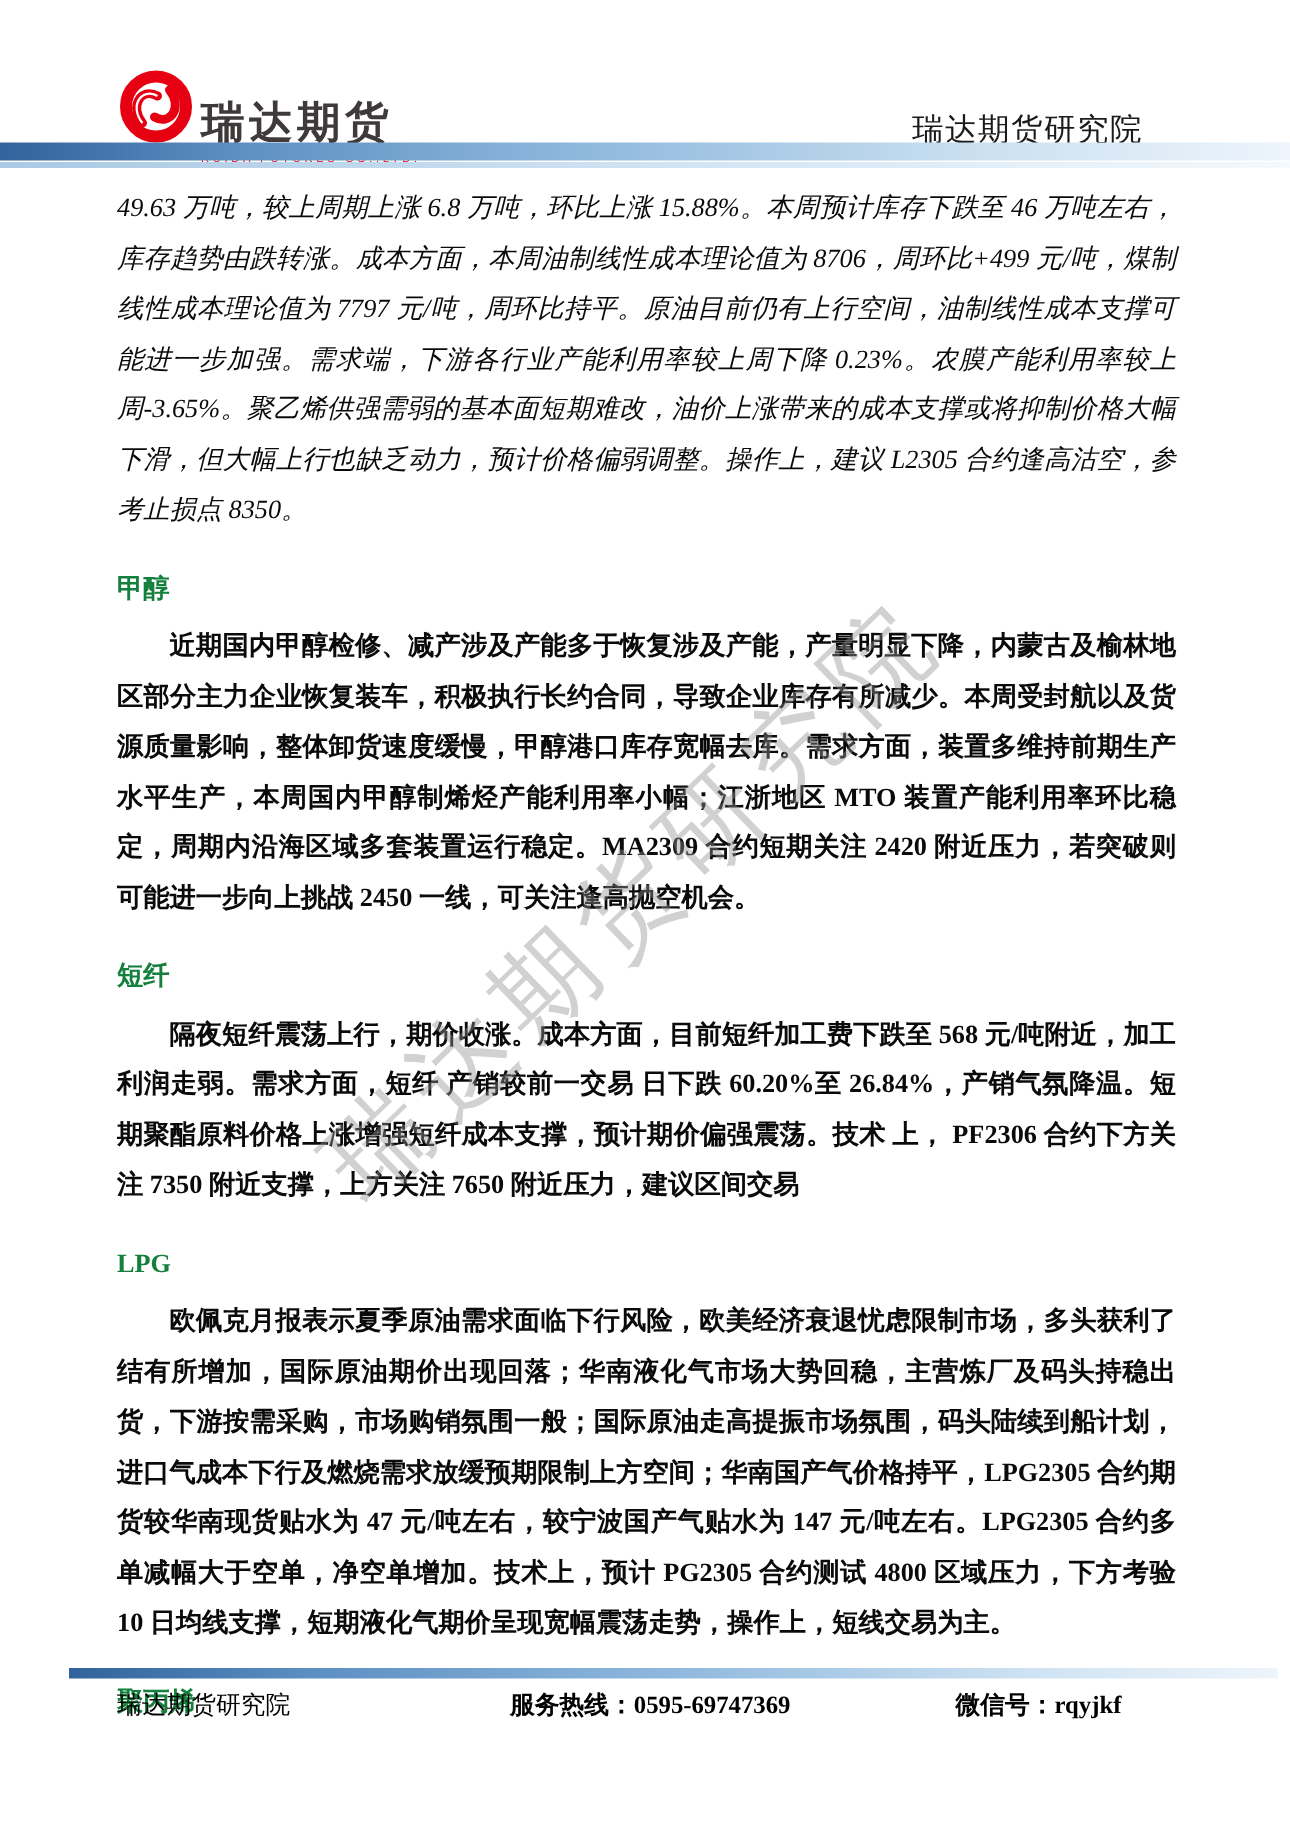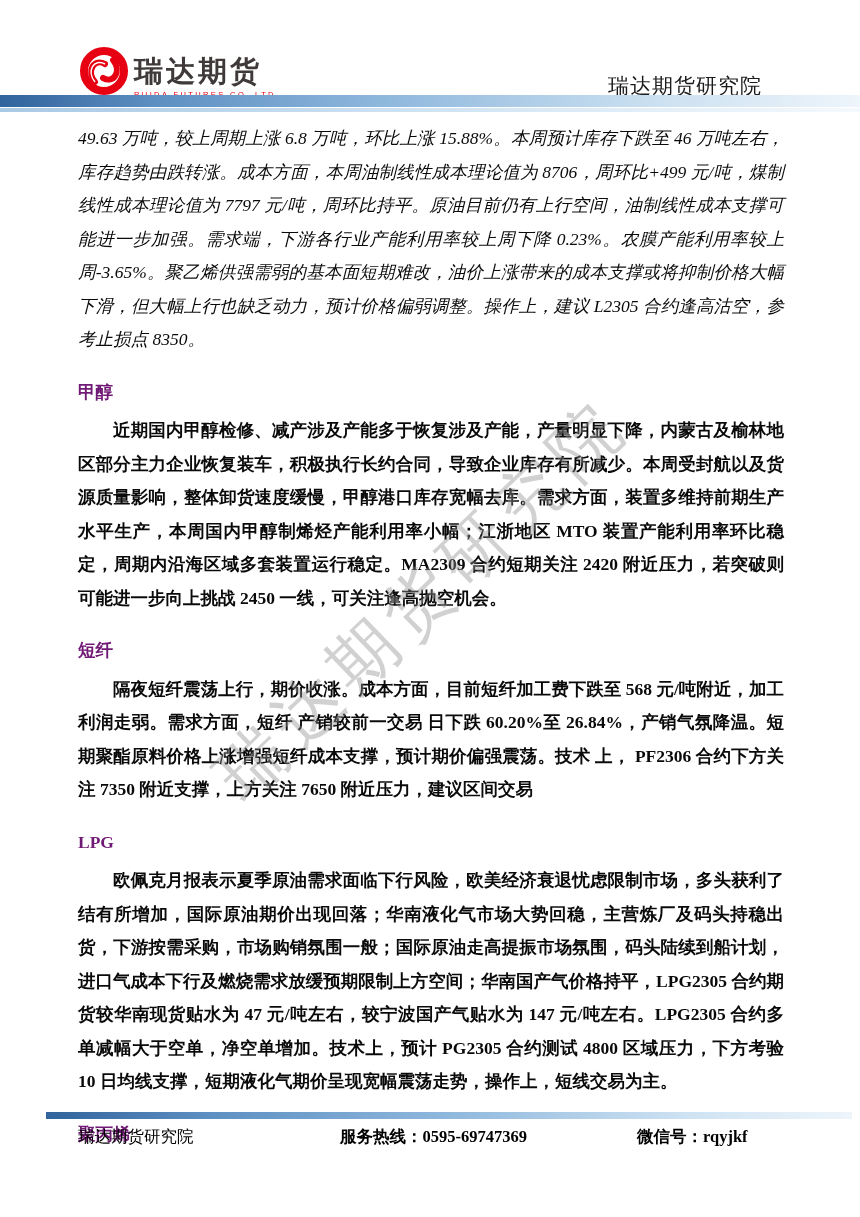--- a/index.html
+++ b/index.html
@@ -15,21 +15,21 @@
   }
 
   
   .header { position: absolute; top: 0; left: 0; width: 100%; height: 114px; }
   .logo-block { position: absolute; left: 78px; top: 45px; display: flex; align-items: flex-start; }
   .logo-icon { width: 52px; height: 52px; display: block; }
   .logo-text-block { margin-left: 4px; }
   .logo-name {
     font-family: "Liberation Sans", "DejaVu Sans", sans-serif;
     font-size: 29px; font-weight: bold; color: #3f3a39;
-    letter-spacing: 3px; line-height: 34px; margin-top: 9px;
+    letter-spacing: 3px; line-height: 34px; margin-top: 20px;
   }
   .logo-sub {
     font-family: "Liberation Sans", "DejaVu Sans", sans-serif;
     font-size: 7.5px; color: #e60012; letter-spacing: 2.4px; margin-top: 2px;
   }
   .institute-title {
     position: absolute; right: 98px; top: 72px;
     font-size: 21px; color: #1a1a1a; letter-spacing: 1px;
   }
   .header-bar {
@@ -43,21 +43,21 @@
 
   
   .content {
     position: absolute; left: 78px; top: 122px; width: 706px;
     font-size: 17.5px; line-height: 33.5px; color: #0a0a0a;
     text-align: justify;
   }
   .content p { margin: 0; }
   .content p.indent { text-indent: 2em; font-weight: bold; }
   .content h3 {
-    font-size: 17.5px; font-weight: bold; color: #701a75;
+    font-size: 17.5px; font-weight: bold; color: #15803d;
     margin: 19px 0 5px 0; line-height: 33.5px; text-align: left;
   }
   .intro { margin-top: 3px; font-style: italic; }
 
   
   .watermark {
     position: absolute; left: 228px; top: 742px;
     font-size: 68px; letter-spacing: 9px; white-space: nowrap;
     color: rgba(145, 145, 145, 0.42);
     transform: rotate(-44deg); transform-origin: 0 50%;

